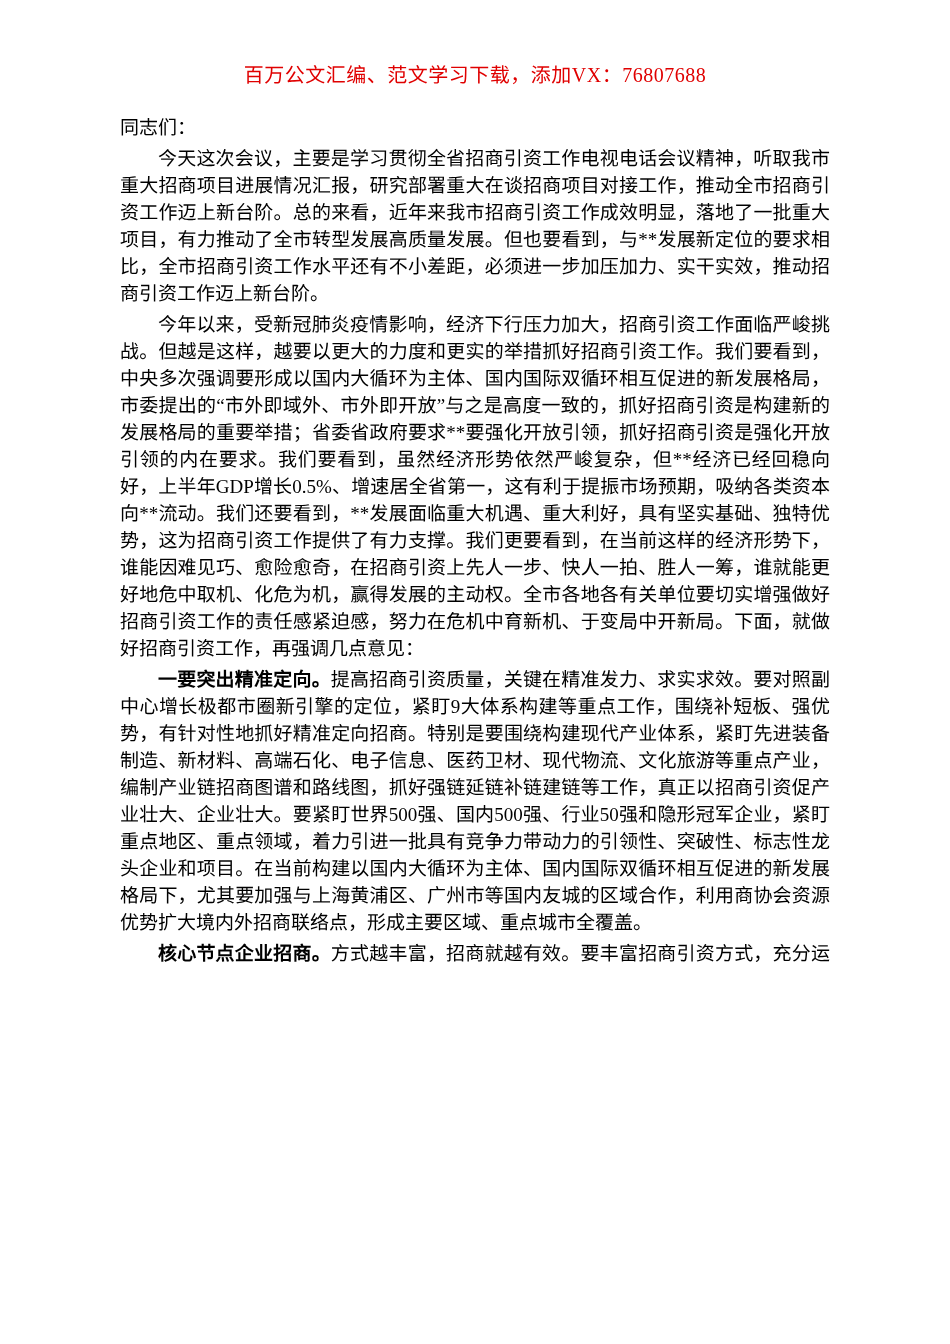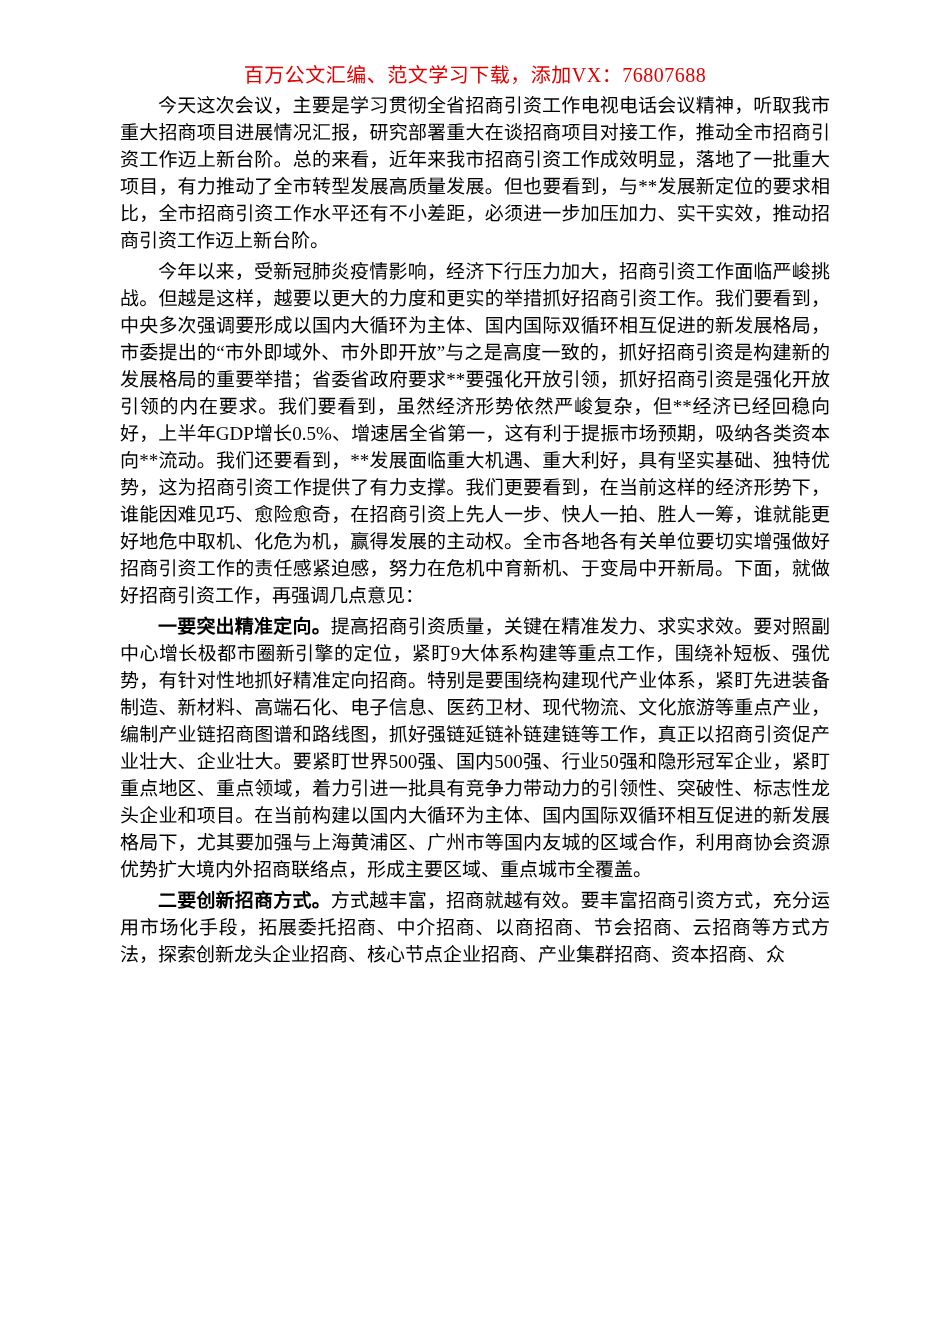--- a/index.html
+++ b/index.html
@@ -51,20 +51,21 @@
     font-weight: 700;
   }
 </style>
 </head>
 <body>
 
 <div class="page">
   <div class="header-notice" style="color: rgb(224, 0, 0);">百万公文汇编、范文学习下载，添加VX：76807688</div>
 
 
+  <p class="salutation">同志们：</p>
 
   <div id="paragraphs">
       <p class="body-para">今天这次会议，主要是学习贯彻全省招商引资工作电视电话会议精神，听取我市重大招商项目进展情况汇报，研究部署重大在谈招商项目对接工作，推动全市招商引资工作迈上新台阶。总的来看，近年来我市招商引资工作成效明显，落地了一批重大项目，有力推动了全市转型发展高质量发展。但也要看到，与**发展新定位的要求相比，全市招商引资工作水平还有不小差距，必须进一步加压加力、实干实效，推动招商引资工作迈上新台阶。</p>
       <p class="body-para">今年以来，受新冠肺炎疫情影响，经济下行压力加大，招商引资工作面临严峻挑战。但越是这样，越要以更大的力度和更实的举措抓好招商引资工作。我们要看到，中央多次强调要形成以国内大循环为主体、国内国际双循环相互促进的新发展格局，市委提出的“市外即域外、市外即开放”与之是高度一致的，抓好招商引资是构建新的发展格局的重要举措；省委省政府要求**要强化开放引领，抓好招商引资是强化开放引领的内在要求。我们要看到，虽然经济形势依然严峻复杂，但**经济已经回稳向好，上半年GDP增长0.5%、增速居全省第一，这有利于提振市场预期，吸纳各类资本向**流动。我们还要看到，**发展面临重大机遇、重大利好，具有坚实基础、独特优势，这为招商引资工作提供了有力支撑。我们更要看到，在当前这样的经济形势下，谁能因难见巧、愈险愈奇，在招商引资上先人一步、快人一拍、胜人一筹，谁就能更好地危中取机、化危为机，赢得发展的主动权。全市各地各有关单位要切实增强做好招商引资工作的责任感紧迫感，努力在危机中育新机、于变局中开新局。下面，就做好招商引资工作，再强调几点意见：</p>
       <p class="body-para"><strong>一要突出精准定向。</strong>提高招商引资质量，关键在精准发力、求实求效。要对照副中心增长极都市圈新引擎的定位，紧盯9大体系构建等重点工作，围绕补短板、强优势，有针对性地抓好精准定向招商。特别是要围绕构建现代产业体系，紧盯先进装备制造、新材料、高端石化、电子信息、医药卫材、现代物流、文化旅游等重点产业，编制产业链招商图谱和路线图，抓好强链延链补链建链等工作，真正以招商引资促产业壮大、企业壮大。要紧盯世界500强、国内500强、行业50强和隐形冠军企业，紧盯重点地区、重点领域，着力引进一批具有竞争力带动力的引领性、突破性、标志性龙头企业和项目。在当前构建以国内大循环为主体、国内国际双循环相互促进的新发展格局下，尤其要加强与上海黄浦区、广州市等国内友城的区域合作，利用商协会资源优势扩大境内外招商联络点，形成主要区域、重点城市全覆盖。</p>
-      <p class="body-para"><strong>二要创新招商方式。</strong>方式越丰富，招商就越有效。要丰富招商引资方式，充分运用市场化手段，拓展委托招商、中介招商、以商招商、节会招商、云招商等方式方法，探索创新龙头企业招商、核心节点企业招商、产业集群招商、资本招商、众</p>
+      <p class="body-para"><strong>核心节点企业招商。</strong>方式越丰富，招商就越有效。要丰富招商引资方式，充分运用市场化手段，拓展委托招商、中介招商、以商招商、节会招商、云招商等方式方法，探索创新龙头企业招商、核心节点企业招商、产业集群招商、资本招商、众</p>
     </div>
 </div>
 
 </body></html>

